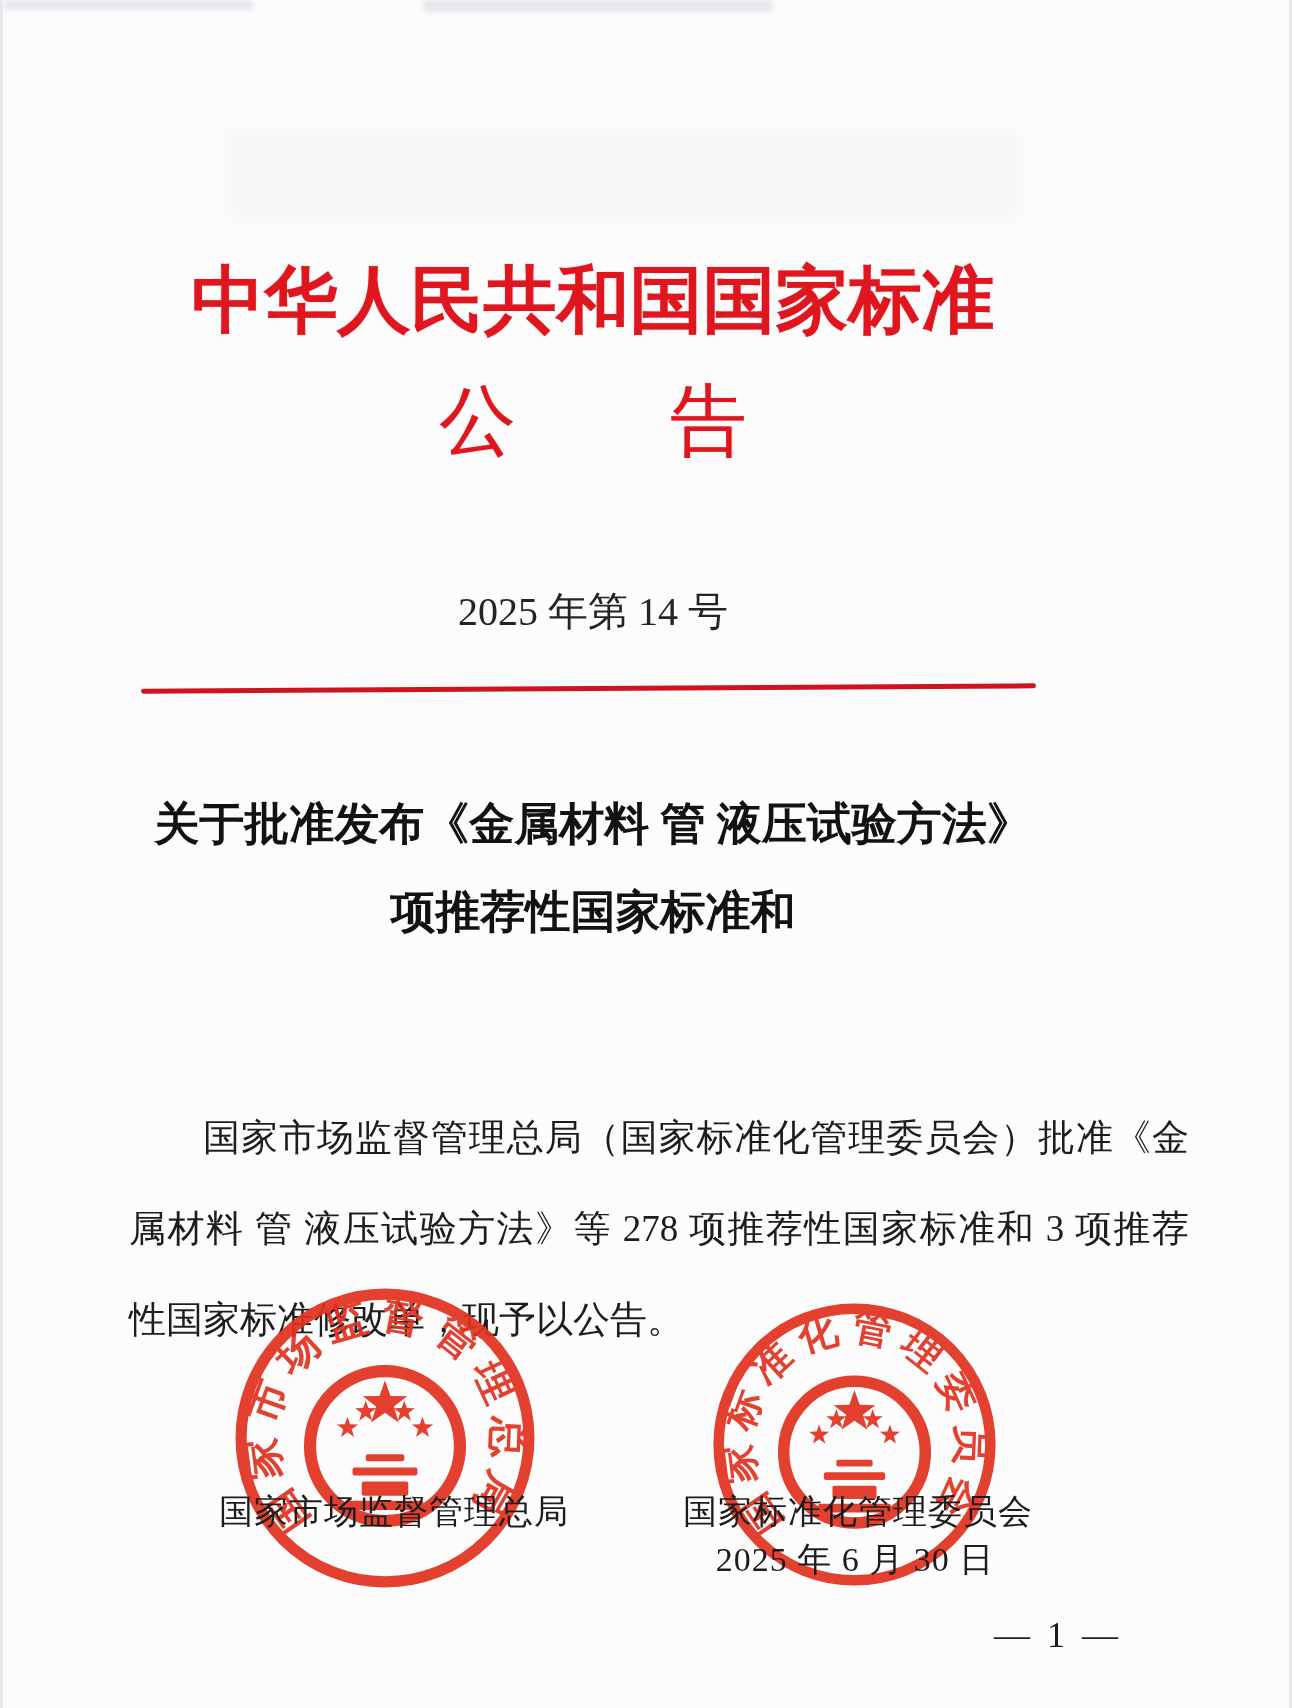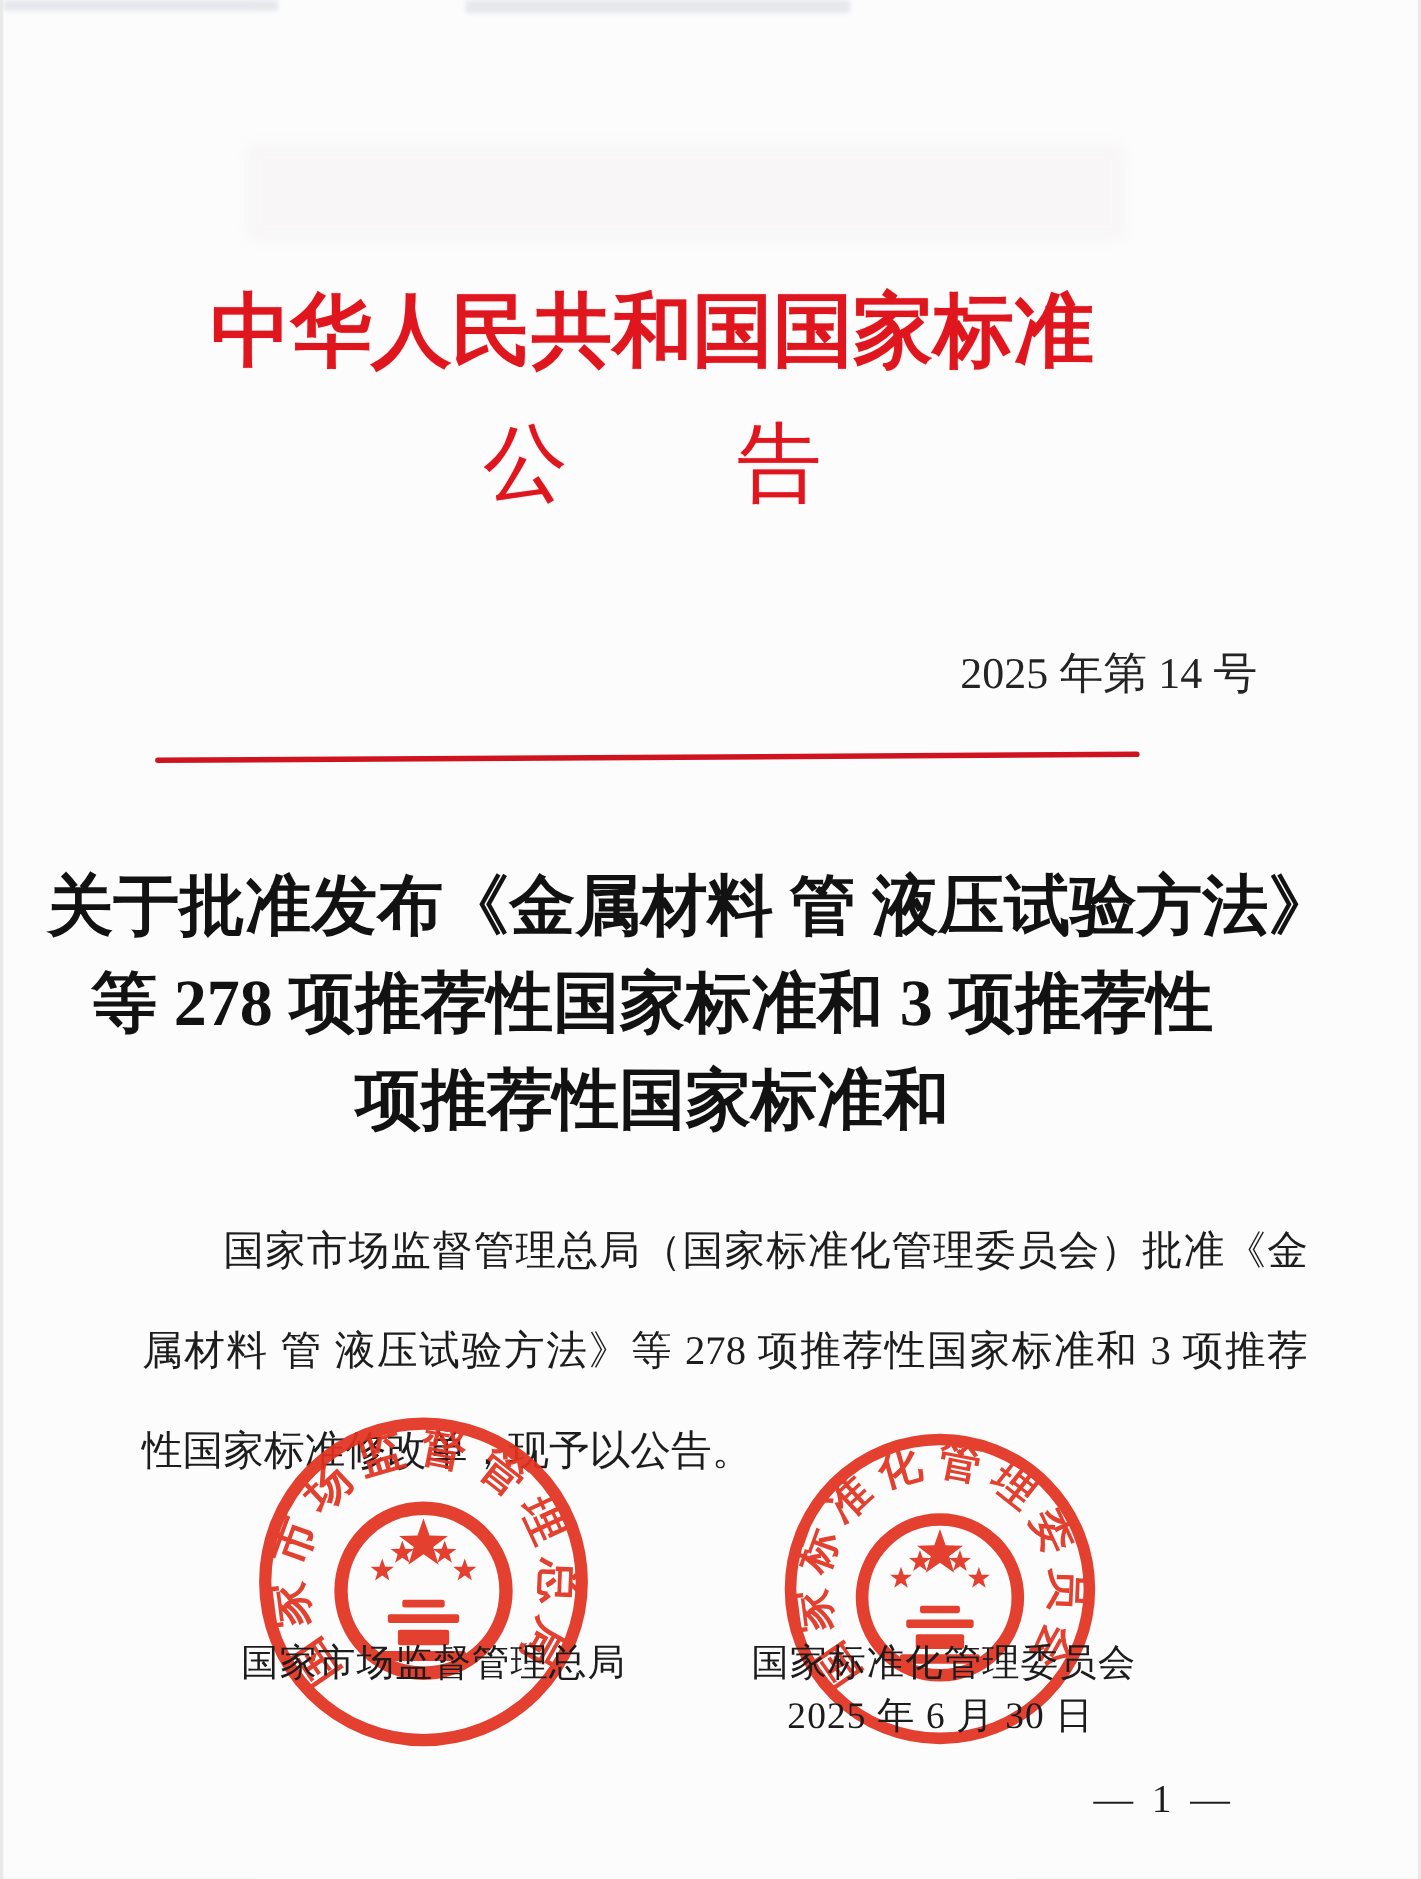--- a/index.html
+++ b/index.html
@@ -30,31 +30,30 @@
     font-size:77px;font-weight:normal;
     color:#e0161e;
     text-shadow:0 0 1px rgba(224,22,30,.55);
     white-space:nowrap;
   }
   .issue-number{
     top:584px;
     font-size:40px;
     color:#242424;
     white-space:nowrap;
-    text-align:right;
   }
   .red-rule{
     position:absolute;
     top:686px;left:138px;width:895px;height:5px;
     background:#cf1420;border-radius:3px;
     transform:rotate(-0.35deg);
   }
   .doc-title{
     top:780px;
-    font-size:60px;font-weight:bold;color:#121212;
+    font-size:45px;font-weight:bold;color:#121212;
     line-height:88px;
   }
   .doc-title .tline{display:block;white-space:nowrap;}
   .body-text{
     position:absolute;
     top:1092px;left:126px;width:1060px;
     font-size:37px;color:#1d1d1d;
     line-height:91px;
   }
   .body-text .bline{display:block;white-space:nowrap;text-align:justify;text-align-last:justify;}
@@ -94,21 +93,20 @@
   <div class="centered-block masthead">中华人民共和国国家标准</div>
 
   <div class="centered-block announce">公　　告</div>
 
   <div class="centered-block issue-number">2025 年第 14 号</div>
 
   <div class="red-rule"></div>
 
   <div class="centered-block doc-title">
     <span class="tline">关于批准发布《金属材料 管 液压试验方法》</span>
-    <span class="tline">等 278 项推荐性国家标准和 3 项推荐性</span>
     <span class="tline">项推荐性国家标准和</span>
   </div>
 
   <div class="body-text">
     <span class="bline first">国家市场监督管理总局（国家标准化管理委员会）批准《金</span>
     <span class="bline">属材料 管 液压试验方法》等 278 项推荐性国家标准和 3 项推荐</span>
     <span class="bline last">性国家标准修改单，现予以公告。</span>
   </div>
 
   <svg class="seal seal-left" width="304" height="304" viewBox="0 0 300 300">

